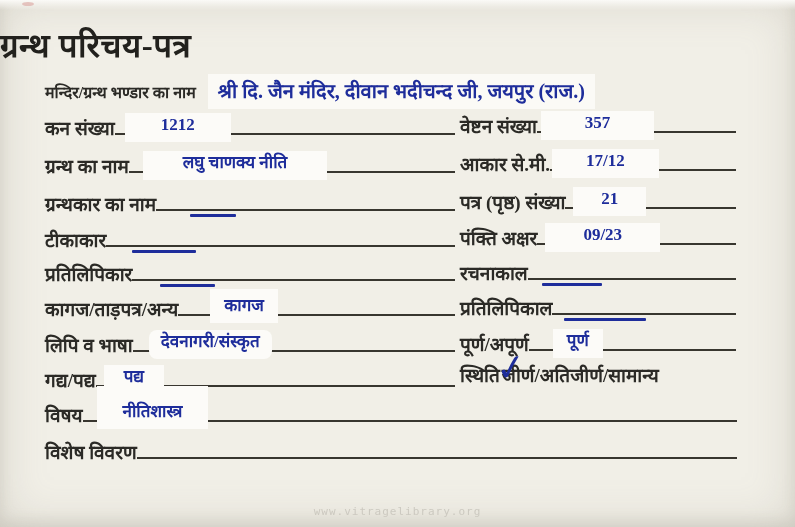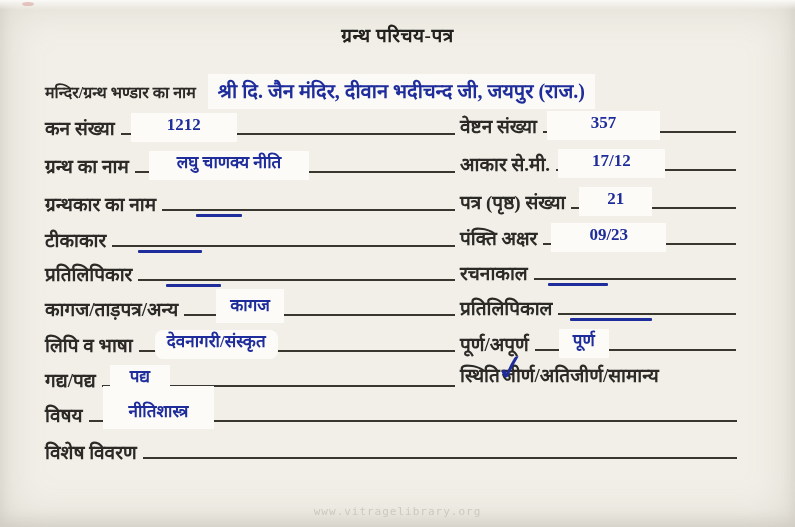--- a/index.html
+++ b/index.html
@@ -7,48 +7,48 @@
     position:relative;width:795px;height:527px;overflow:hidden;
     background:#f1efe7;
     box-shadow:inset 0 0 45px rgba(150,145,128,.28), inset 0 -6px 14px rgba(140,135,120,.18);
     font-family:"Liberation Serif","DejaVu Serif",serif;
   }
   .scan::before{content:"";position:absolute;left:0;top:0;right:0;height:10px;
     background:linear-gradient(#fbfaf7,rgba(251,250,247,0));}
   .pink-mark{position:absolute;left:22px;top:2px;width:12px;height:4px;border-radius:50%;
     background:#dca9a4;opacity:.65;}
   .title{
-    position:absolute;top:22px;left:0;width:100%;text-align:center;
-    font-size:19px;font-weight:700;color:#22211d;letter-spacing:.5px;
+    position:absolute;top:22px;left:0;width:100%;
+    font-size:33px;font-weight:700;color:#22211d;letter-spacing:.5px;
   }
   .hdr{position:absolute;top:74px;left:45px;width:728px;display:flex;align-items:baseline;}
   .hdr .lbl{font-size:16px;font-weight:700;color:#2b2a26;white-space:nowrap;}
   .hdr .hval{
     margin-left:12px;font-size:20px;font-weight:700;color:#1e2d9b;white-space:nowrap;
     background:#fbfaf6;padding:3px 10px 5px;
   }
   .row{position:absolute;height:30px;display:flex;align-items:flex-end;}
   .row .lbl{font-size:19px;font-weight:700;color:#2b2a26;white-space:nowrap;line-height:26px;}
-  .fill{position:relative;flex:1;height:30px;display:flex;align-items:flex-end;margin-left:6px;}
+  .fill{position:relative;flex:1;height:30px;display:flex;align-items:flex-end;margin-left:0;}
   .fill::before{content:"";position:absolute;left:0;right:0;bottom:7px;height:2px;background:#38362f;}
   .val{
     position:relative;z-index:2;font-size:17px;font-weight:700;color:#1e2d9b;
     white-space:nowrap;background:#fcfbf8;line-height:22px;
   }
   .bdash{position:relative;z-index:2;height:3px;background:#1e2d9b;margin-bottom:1px;border-radius:1px;}
   
   .L{left:45px;width:410px;justify-content:flex-end;}
   .R{left:460px;width:276px;}
   .W{left:45px;width:692px;}
   .t-l0{top:112px}.t-l1{top:150px}.t-l2{top:188px}.t-l3{top:224px}.t-l4{top:258px}
   .t-l5{top:293px}.t-l6{top:329px}.t-l7{top:364px}.t-l8{top:399px}.t-l9{top:436px}
   .t-r0{top:110px}.t-r1{top:148px}.t-r2{top:186px}.t-r3{top:222px}.t-r4{top:257px}
   .t-r5{top:292px}.t-r6{top:328px}.t-r7{top:363px}
   .v-l0{margin-left:10px;padding:1px 36px 6px;}
-  .v-l1{margin-left:14px;padding:1px 28px 6px;font-family:Liberation Serif, serif;}
+  .v-l1{margin-left:14px;padding:1px 40px 6px;font-family:Liberation Serif, serif;}
   .v-l5{margin-left:32px;padding:6px 14px 6px;}
   .v-l6{margin-left:16px;padding:1px 12px 6px;border-radius:8px;}
   .v-l7{margin-left:8px;padding:1px 20px 6px;}
   .v-l8{margin-left:14px;padding:15px 26px 6px;}
   .v-r0{margin-left:4px;padding:1px 44px 6px;}
   .v-r1{margin-left:2px;padding:1px 34px 6px;}
   .v-r2{margin-left:8px;padding:1px 28px 6px;}
   .v-r3{margin-left:8px;padding:1px 38px 6px;}
   .v-r6{margin-left:24px;padding:1px 14px 6px;}
   .d-l2{margin-left:34px;width:46px;}

